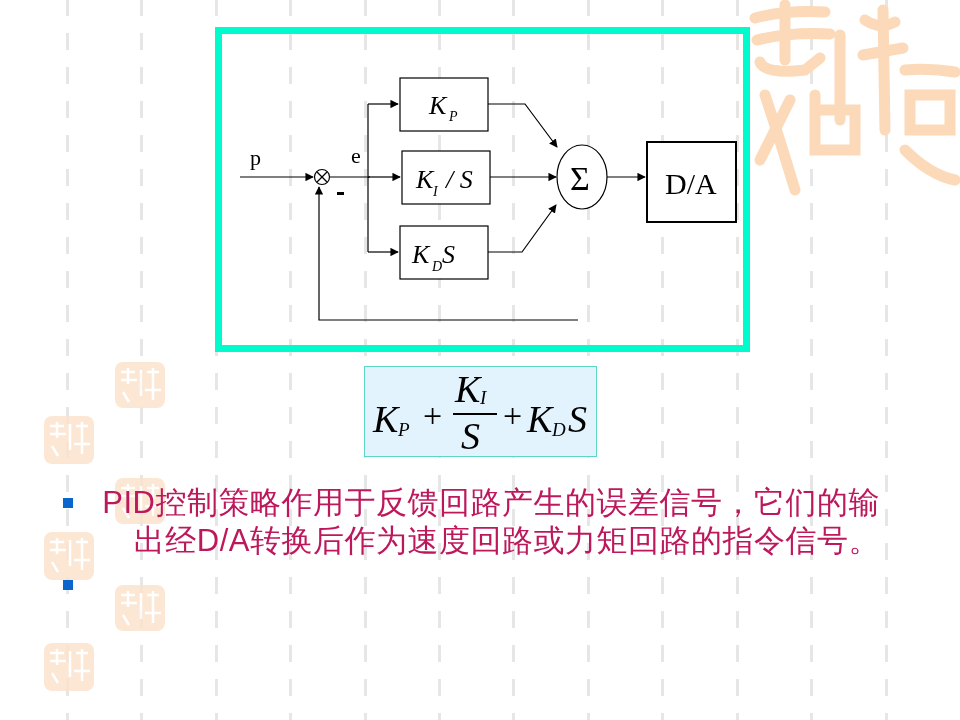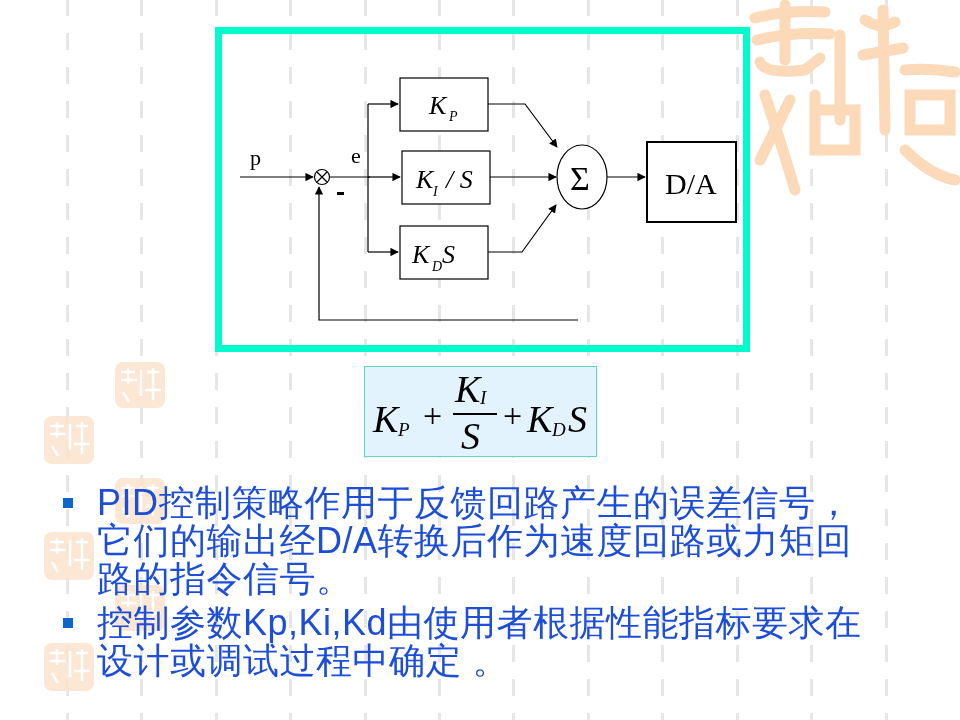--- a/index.html
+++ b/index.html
@@ -27,22 +27,22 @@
   .svg-text { font-family: "Liberation Serif", serif; fill: #000; }
 
   #formula-box {
     position: absolute; left: 364px; top: 366px; width: 233px; height: 91px;
     box-sizing: border-box; border: 1px solid #5ed6c4; background: #e3f3fd;
   }
   #formula-box .ftxt { font-family: "Liberation Serif", serif; font-style: italic; color: #000; position: absolute; }
 
   .bullet-list { position: absolute; left: 60px; top: 484px; width: 820px; }
   .bullet {
-    position: relative; padding-left: 37px; font-size: 36px; line-height: 38px; color: #1d4ed8;
-    margin-bottom: 6px; letter-spacing: 0.5px;
+    position: relative; padding-left: 37px; font-size: 31px; line-height: 38px; color: #be185d;
+    margin-bottom: 6px; letter-spacing: 0.5px; text-align: right;
   }
   .bullet .marker {
     position: absolute; left: 3px; top: 14px; width: 10px; height: 10px; background: #0a66cc;
   }
 </style>
 </head>
 <body>
 
 <div>
   <div class="grid-line" style="left:66px"></div>
@@ -199,15 +199,14 @@
   <span class="ftxt" style="left:203px;top:30px;font-size:38px;">S</span>
 </div>
 
 <div class="bullet-list">
   <div class="bullet">
     <span class="marker"></span>
     <span>PID控制策略作用于反馈回路产生的误差信号，它们的输出经D/A转换后作为速度回路或力矩回路的指令信号。</span>
   </div>
   <div class="bullet">
     <span class="marker"></span>
-    <span>控制参数Kp,Ki,Kd由使用者根据性能指标要求在设计或调试过程中确定 。</span>
   </div>
 </div>
 
 </body></html>

